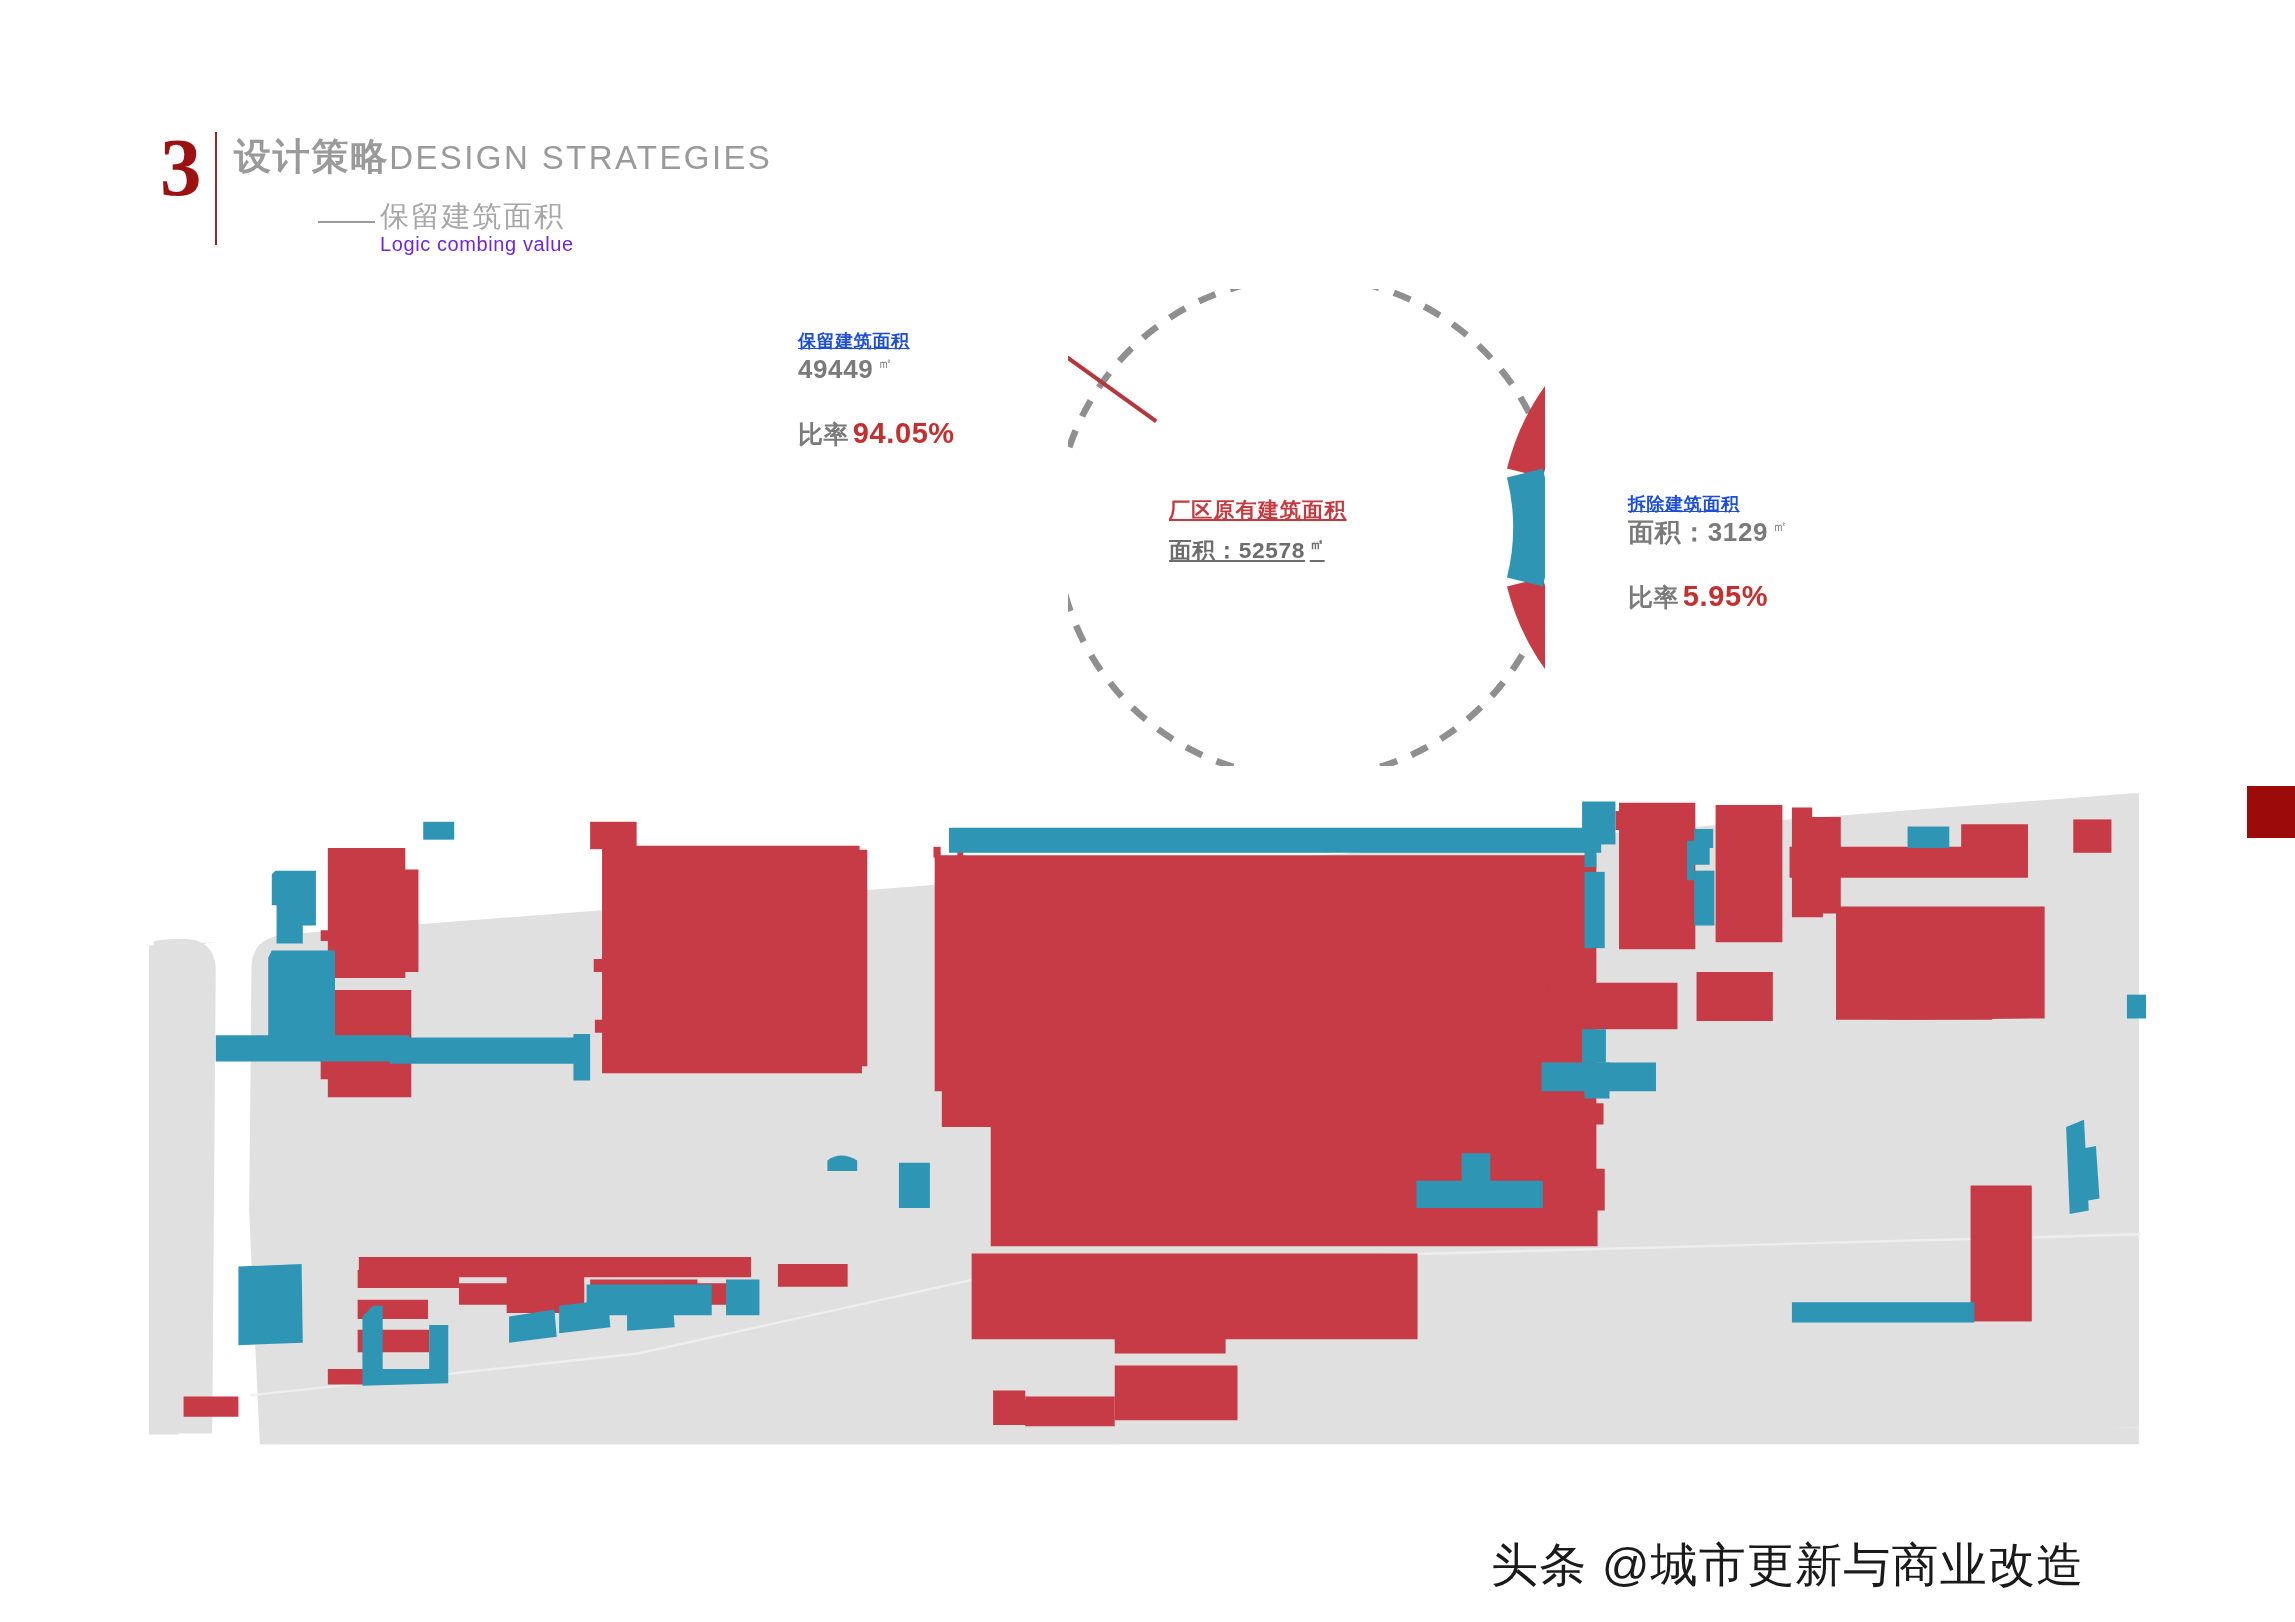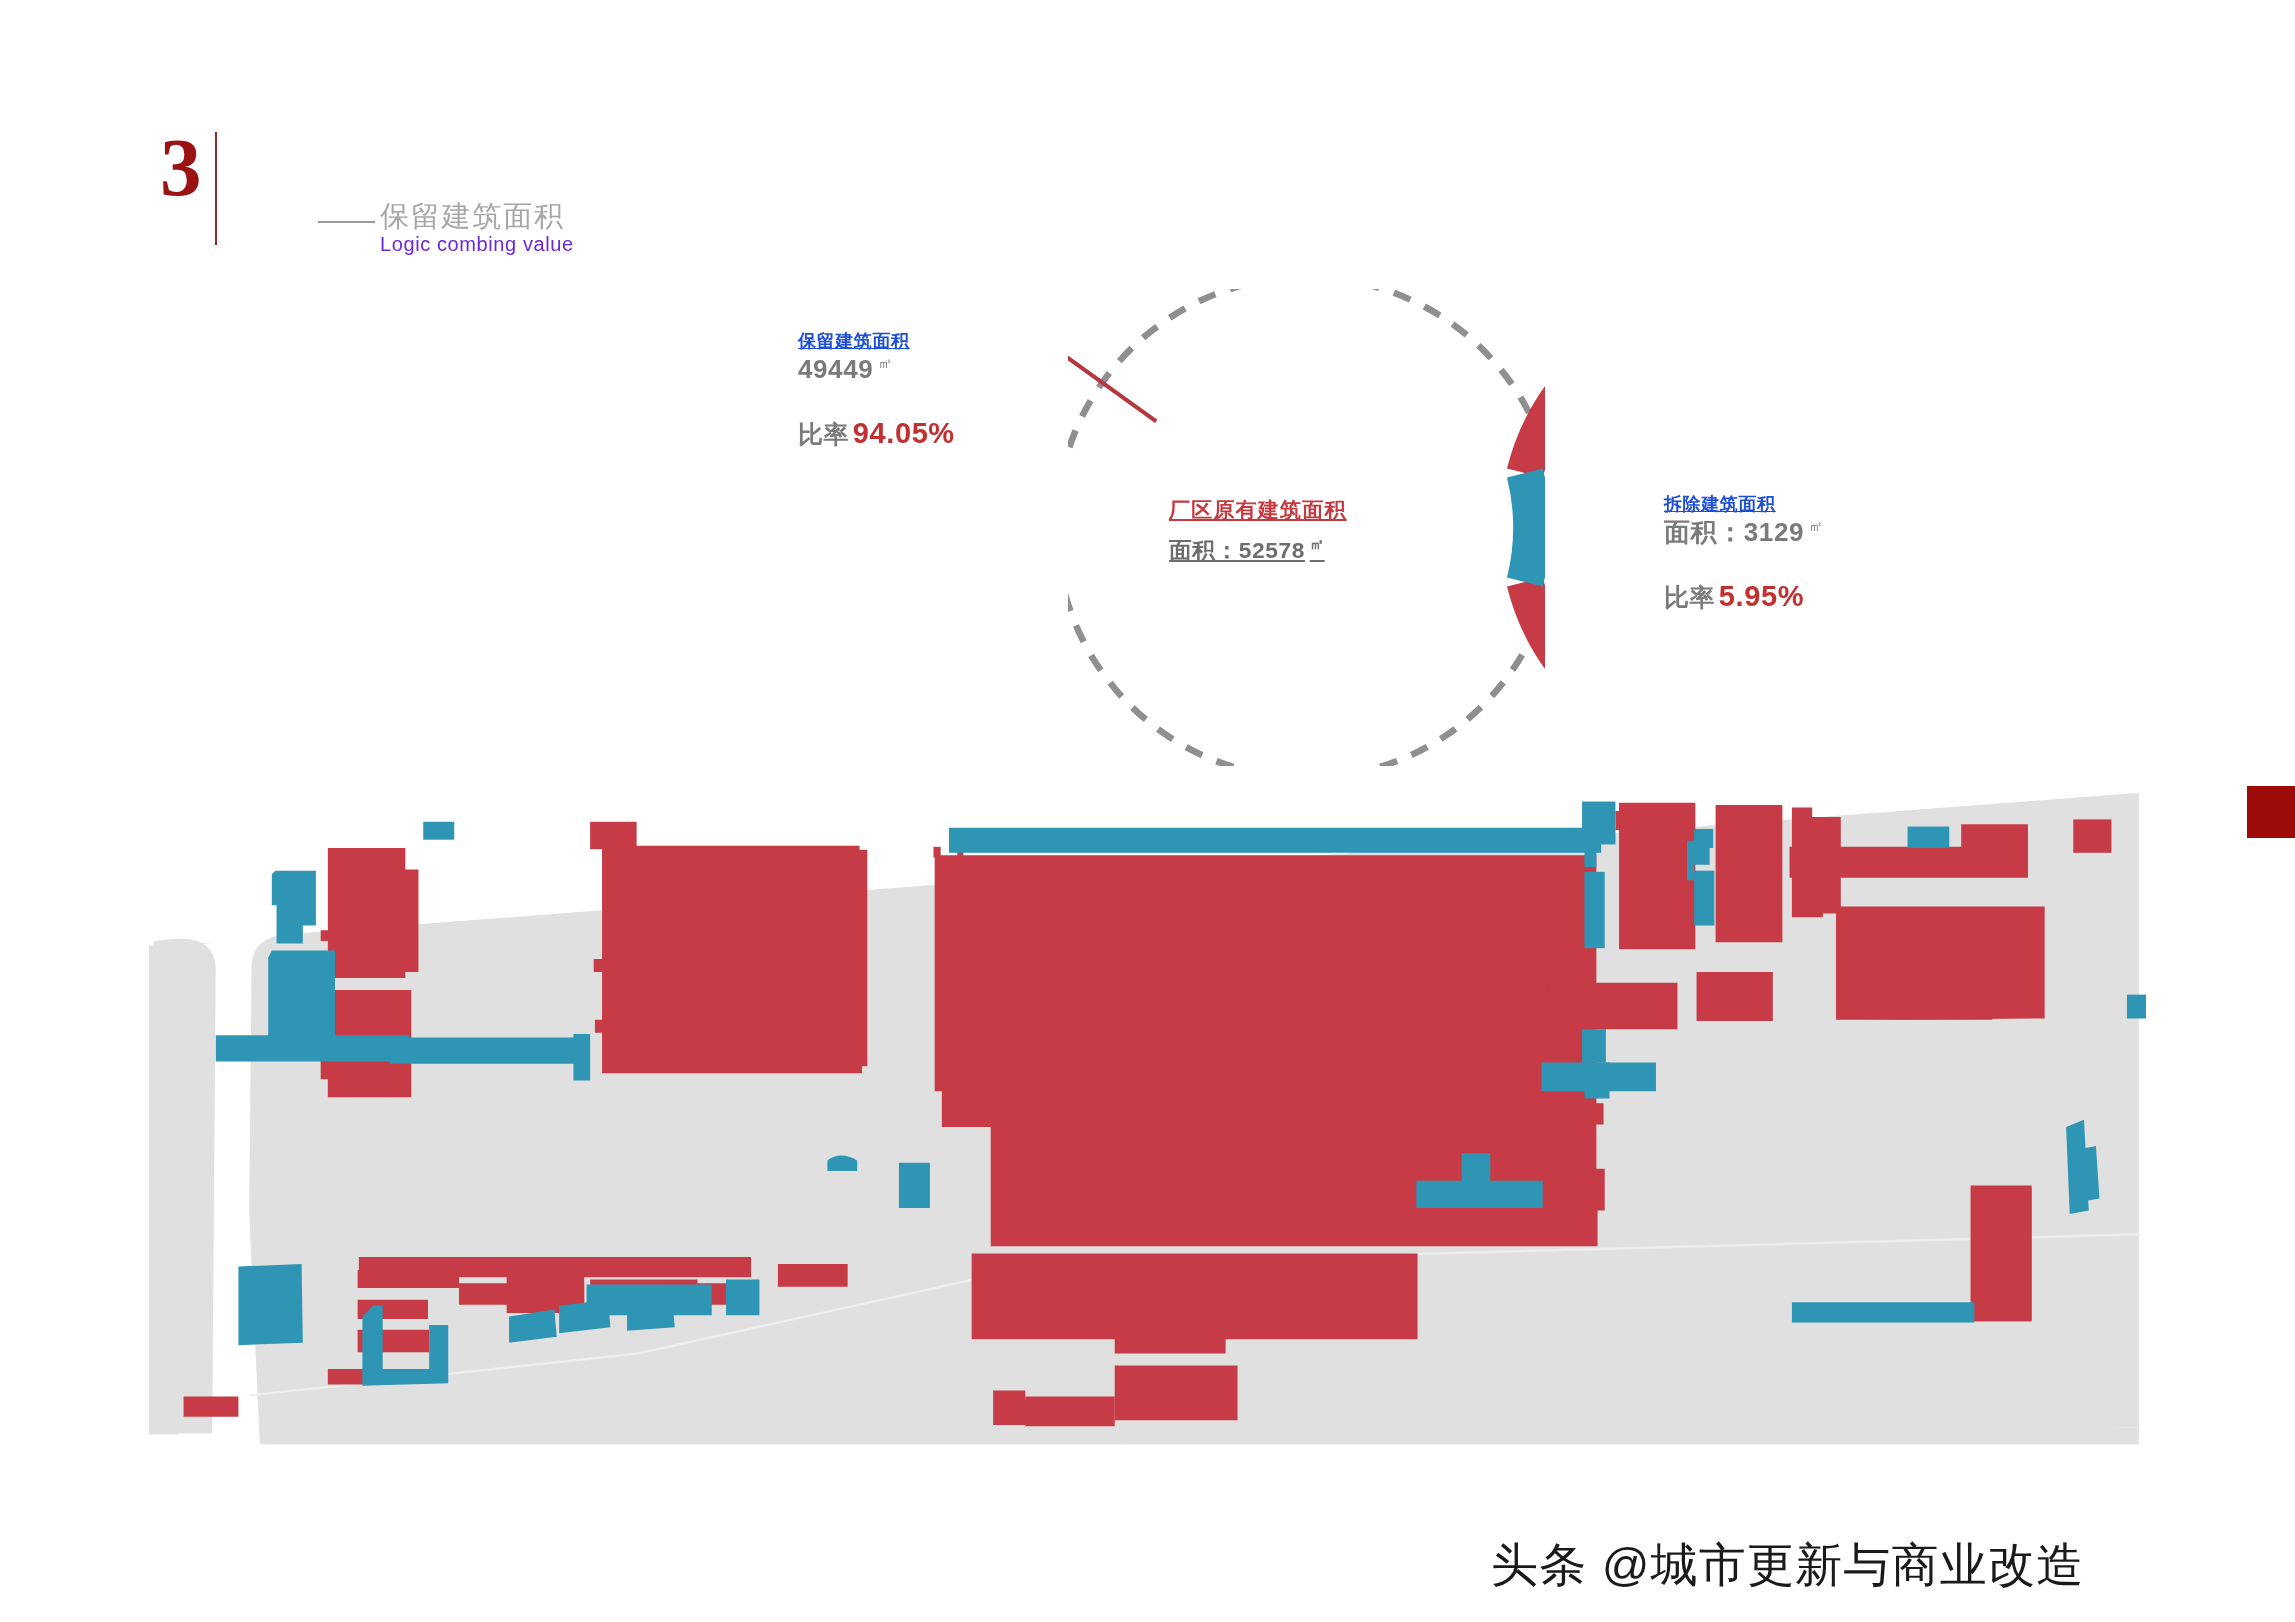--- a/index.html
+++ b/index.html
@@ -70,21 +70,21 @@
     font-size:14.3px; font-family:"Liberation Serif","DejaVu Serif",serif;
     vertical-align:super; margin-left:4.8px;
   }
 
   
   .label-left {
     position:absolute; left:798px; top:331px;
     text-align:left; white-space:nowrap;
   }
   .label-right {
-    position:absolute; left:1664px; top:494px;
+    position:absolute; left:1628px; top:494px;
     text-align:left; white-space:nowrap;
   }
   .lbl-title {
     font-size:18px; font-weight:bold; color:#1d4ed8;
     letter-spacing:0.6px; line-height:1.22;text-decoration:underline;
   }
   .lbl-value {
     font-size:26px; font-weight:bold; color:#7a7a7a;
     letter-spacing:0.6px; line-height:1.3;
   }
@@ -113,20 +113,23 @@
   }
 </style>
 </head>
 <body>
 
 <div class="slide">
 
   <div class="header">
     <div class="hdr-num">3</div>
     <div class="hdr-divider"></div>
+    <div class="hdr-title">
+      <span class="cn">设计策略</span><span class="en">DESIGN STRATEGIES</span>
+    </div>
     <div class="hdr-sub-rule"></div>
     <div class="hdr-sub-cn">保留建筑面积</div>
     <div class="hdr-sub-en">Logic combing value</div>
   </div>
 
   <div class="edge-tab"></div>
 
   <div class="donut-wrap">
     <svg class="donut-svg" width="477" height="477" viewBox="0 0 800 800">
 

